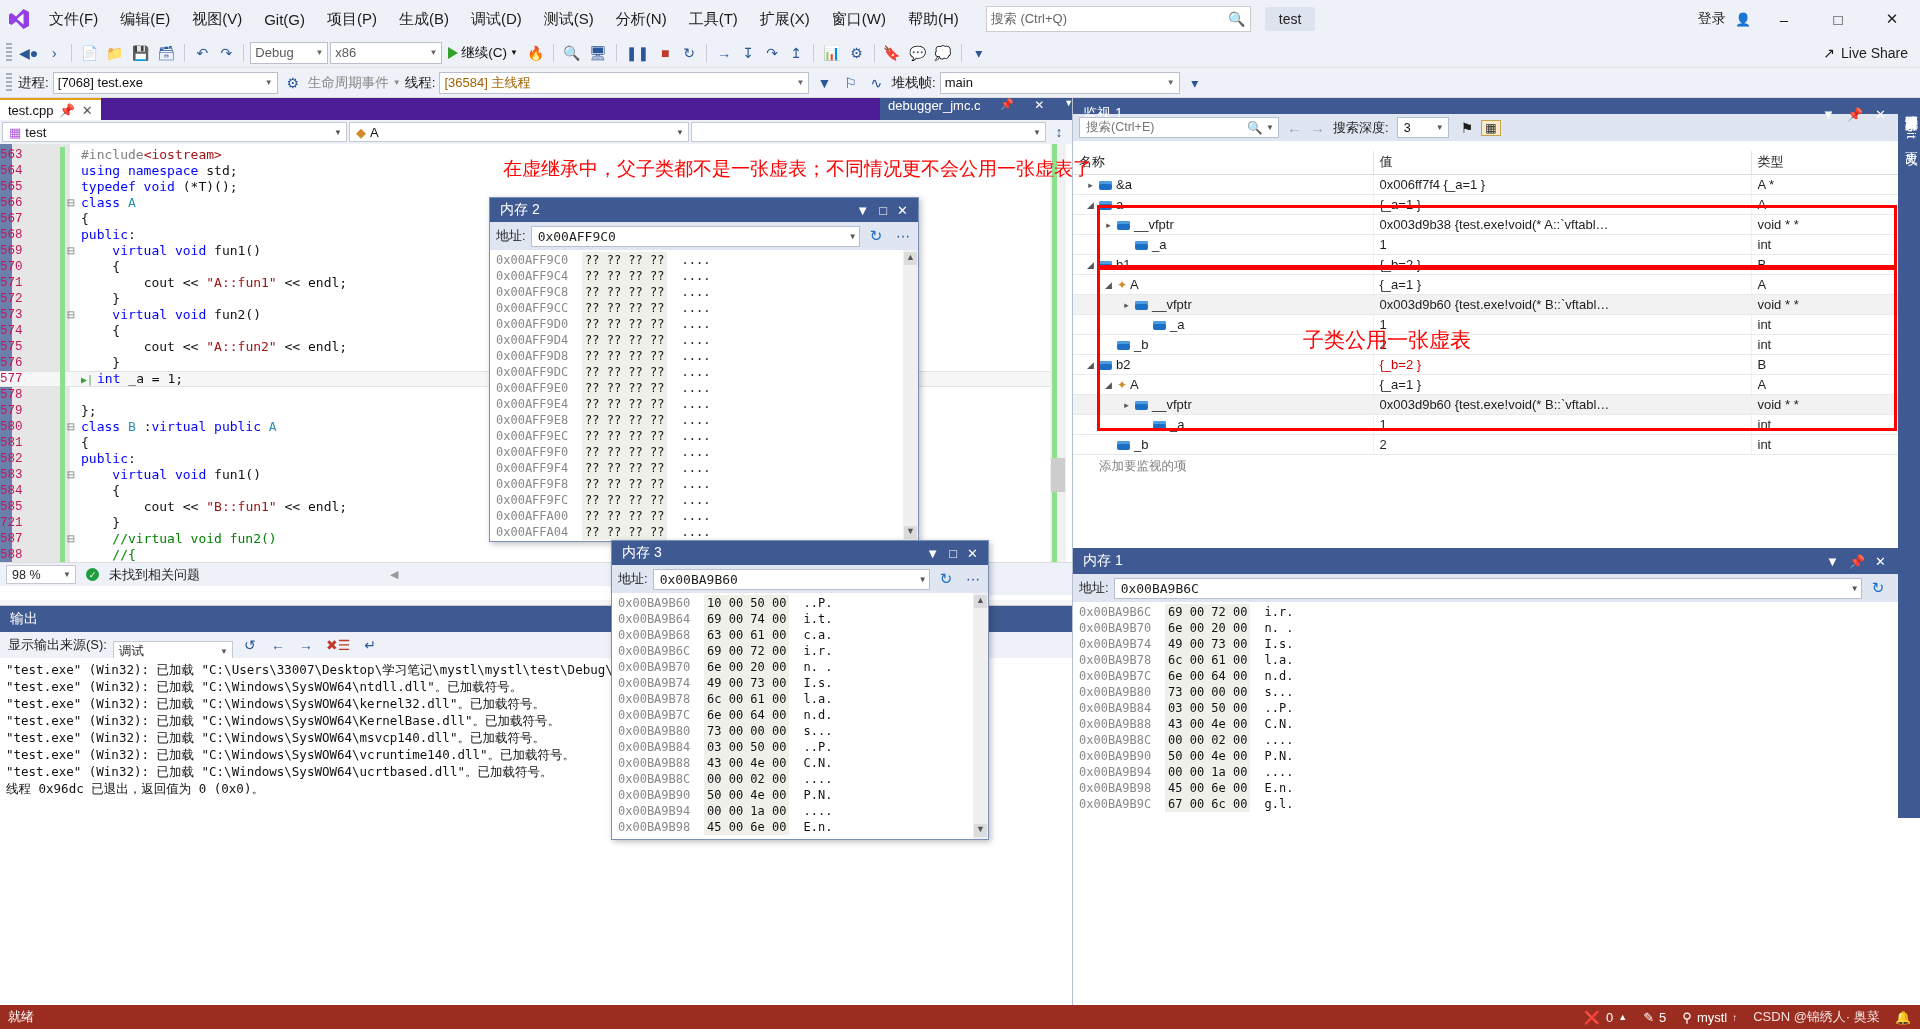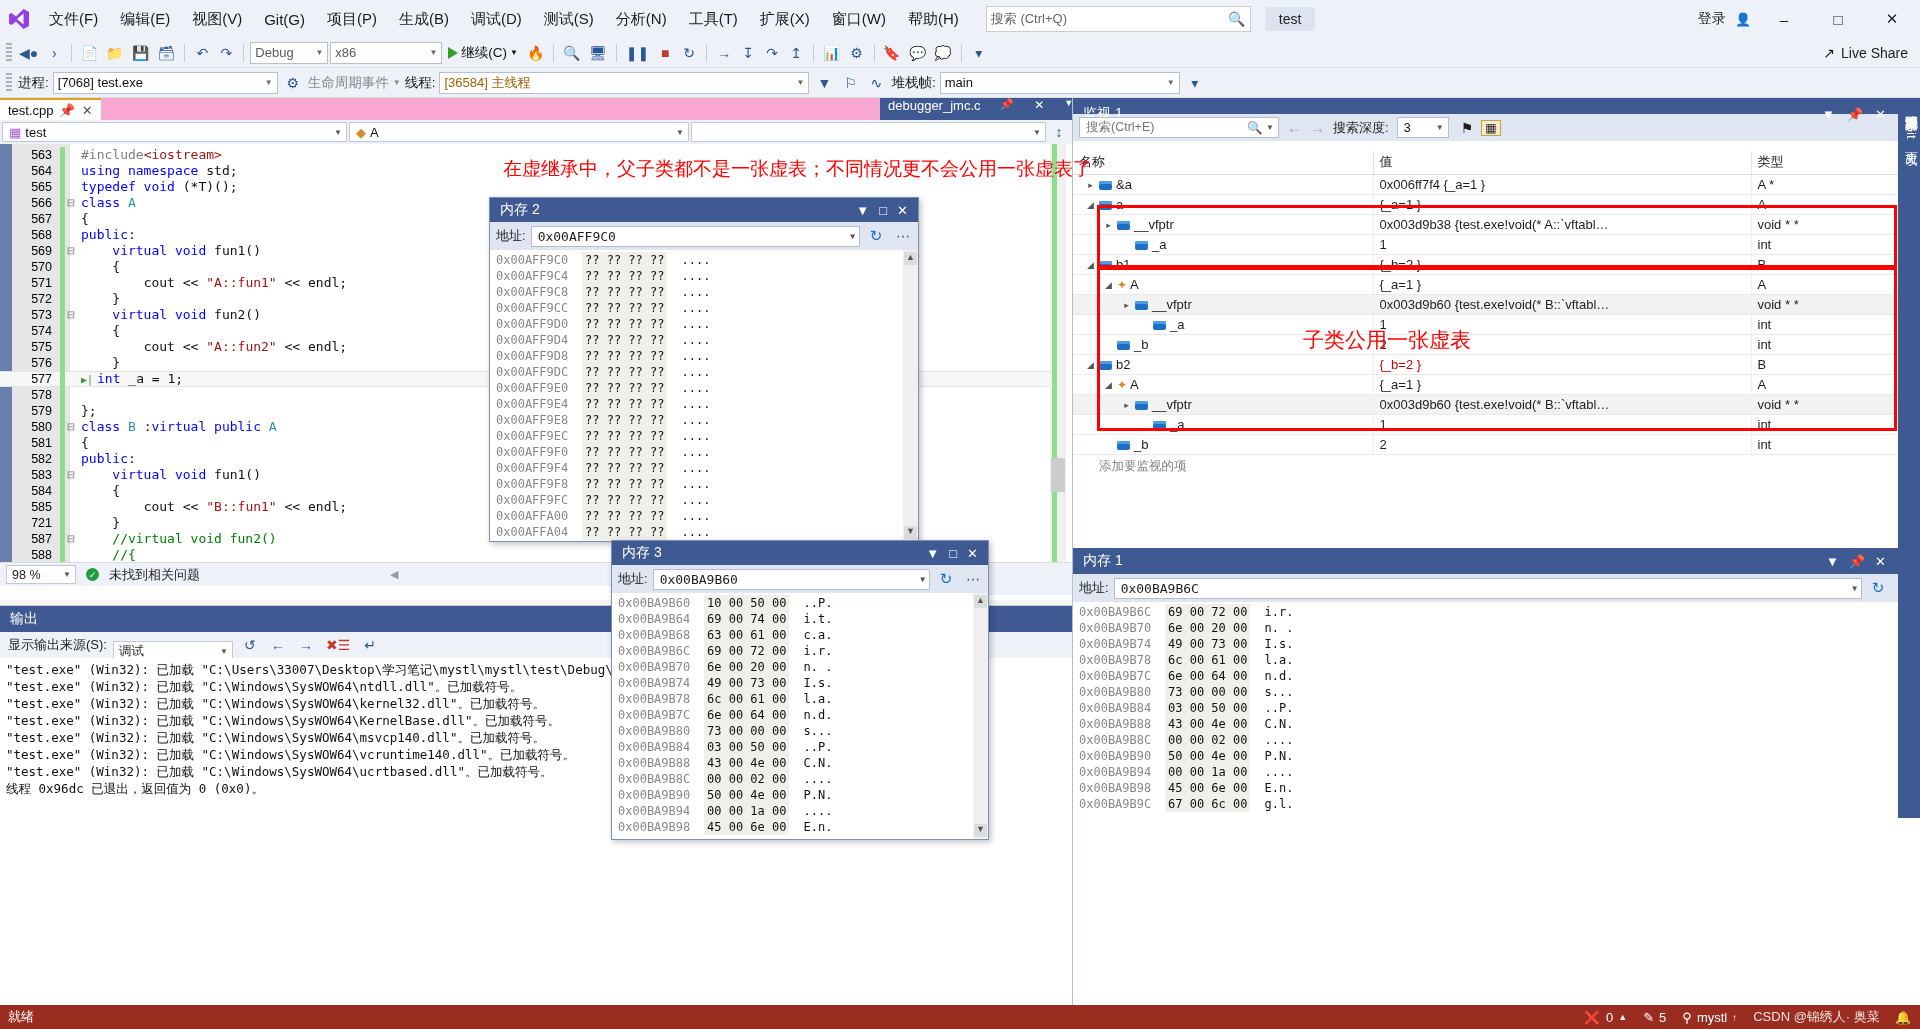--- a/index.html
+++ b/index.html
@@ -64,38 +64,38 @@
   
   #debugbar {
     left:0; top:68px; width:1920px; height:30px; background:#eef1f7;
     display:flex; align-items:center; gap:4px; padding-left:4px;
     border-bottom:1px solid #dcdcdc;
   }
   .dlabel { font-size:13.5px; color:#1b1b1b; white-space:nowrap; }
 
   
   #editor-area { left:0; top:98px; width:1072px; height:502px; background:#fff; }
-  #tabstrip { left:0; top:0; width:1072px; height:22px; background:#f9a8d4; display:flex; align-items:flex-end;}
+  #tabstrip { left:0; top:0; width:1072px; height:22px; background:#4c1d95; display:flex; align-items:flex-end;}
   .tab {
     height:22px; display:flex;align-items:center; gap:6px; padding:0 8px;
     font-size:13px; background:#fff; border-top:2px solid #e3a11b; color:#111;
   }
   .tab .x { font-size:13px; color:#555;}
   #navbar { left:0; top:22px; width:1072px; height:24px; background:#eef1f7;
             display:flex; align-items:center; gap:2px; padding:0 2px;}
   .navcombo { height:20px; background:#fff; border:1px solid #c3c8d2; display:flex;
               align-items:center; padding:0 4px 0 6px; font-size:13px; color:#111;}
   .navcombo .carat{ margin-left:auto; padding-left:6px; font-size:8px;color:#555;}
   #codewrap { left:0; top:46px; width:1072px; height:432px; background:#fff; overflow:hidden;}
   #gutter-sel { left:0; top:0; width:12px; height:432px; background:#6b7fad; }
   #gutter-bg { left:12px; top:0; width:58px; height:432px; background:#e6e6e6;}
   .codeline { height:16px; display:flex; align-items:center; font-family:"DejaVu Sans Mono", monospace;
               font-size:13px; line-height:16px; white-space:pre; }
-  .lnum { width:58px; text-align:right; padding-right:6px; color:#000000; font-size:12.5px;
-          font-family:Liberation Sans, sans-serif; }
+  .lnum { width:58px; padding-right:6px; color:#be185d; font-size:12.5px;
+          font-family:Liberation Mono, monospace; }
   .chbar { width:5px; height:16px; background:#8ce08c; margin-left:2px;}
   .fold { width:12px; text-align:center; color:#777; font-size:10px;
           font-family:"Liberation Sans",sans-serif;}
   .code { padding-left:4px; }
   .kw { color:#0000ff; } .cls{color:#2b91af;} .str{color:#a31515;} .cmt{color:#008000;}
   .pre{color:#808080;} .ang{color:#a31515;} .pl{color:#111;}
   #editorstatus { left:0; top:464px; width:1072px; height:24px; background:#eef1f7;
                   display:flex; align-items:center; gap:10px; padding-left:6px;
                   border-top:1px solid #ddd; font-size:13px;}
   #zoombox { width:70px;height:19px;background:#fff;border:1px solid #c3c8d2;display:flex;

